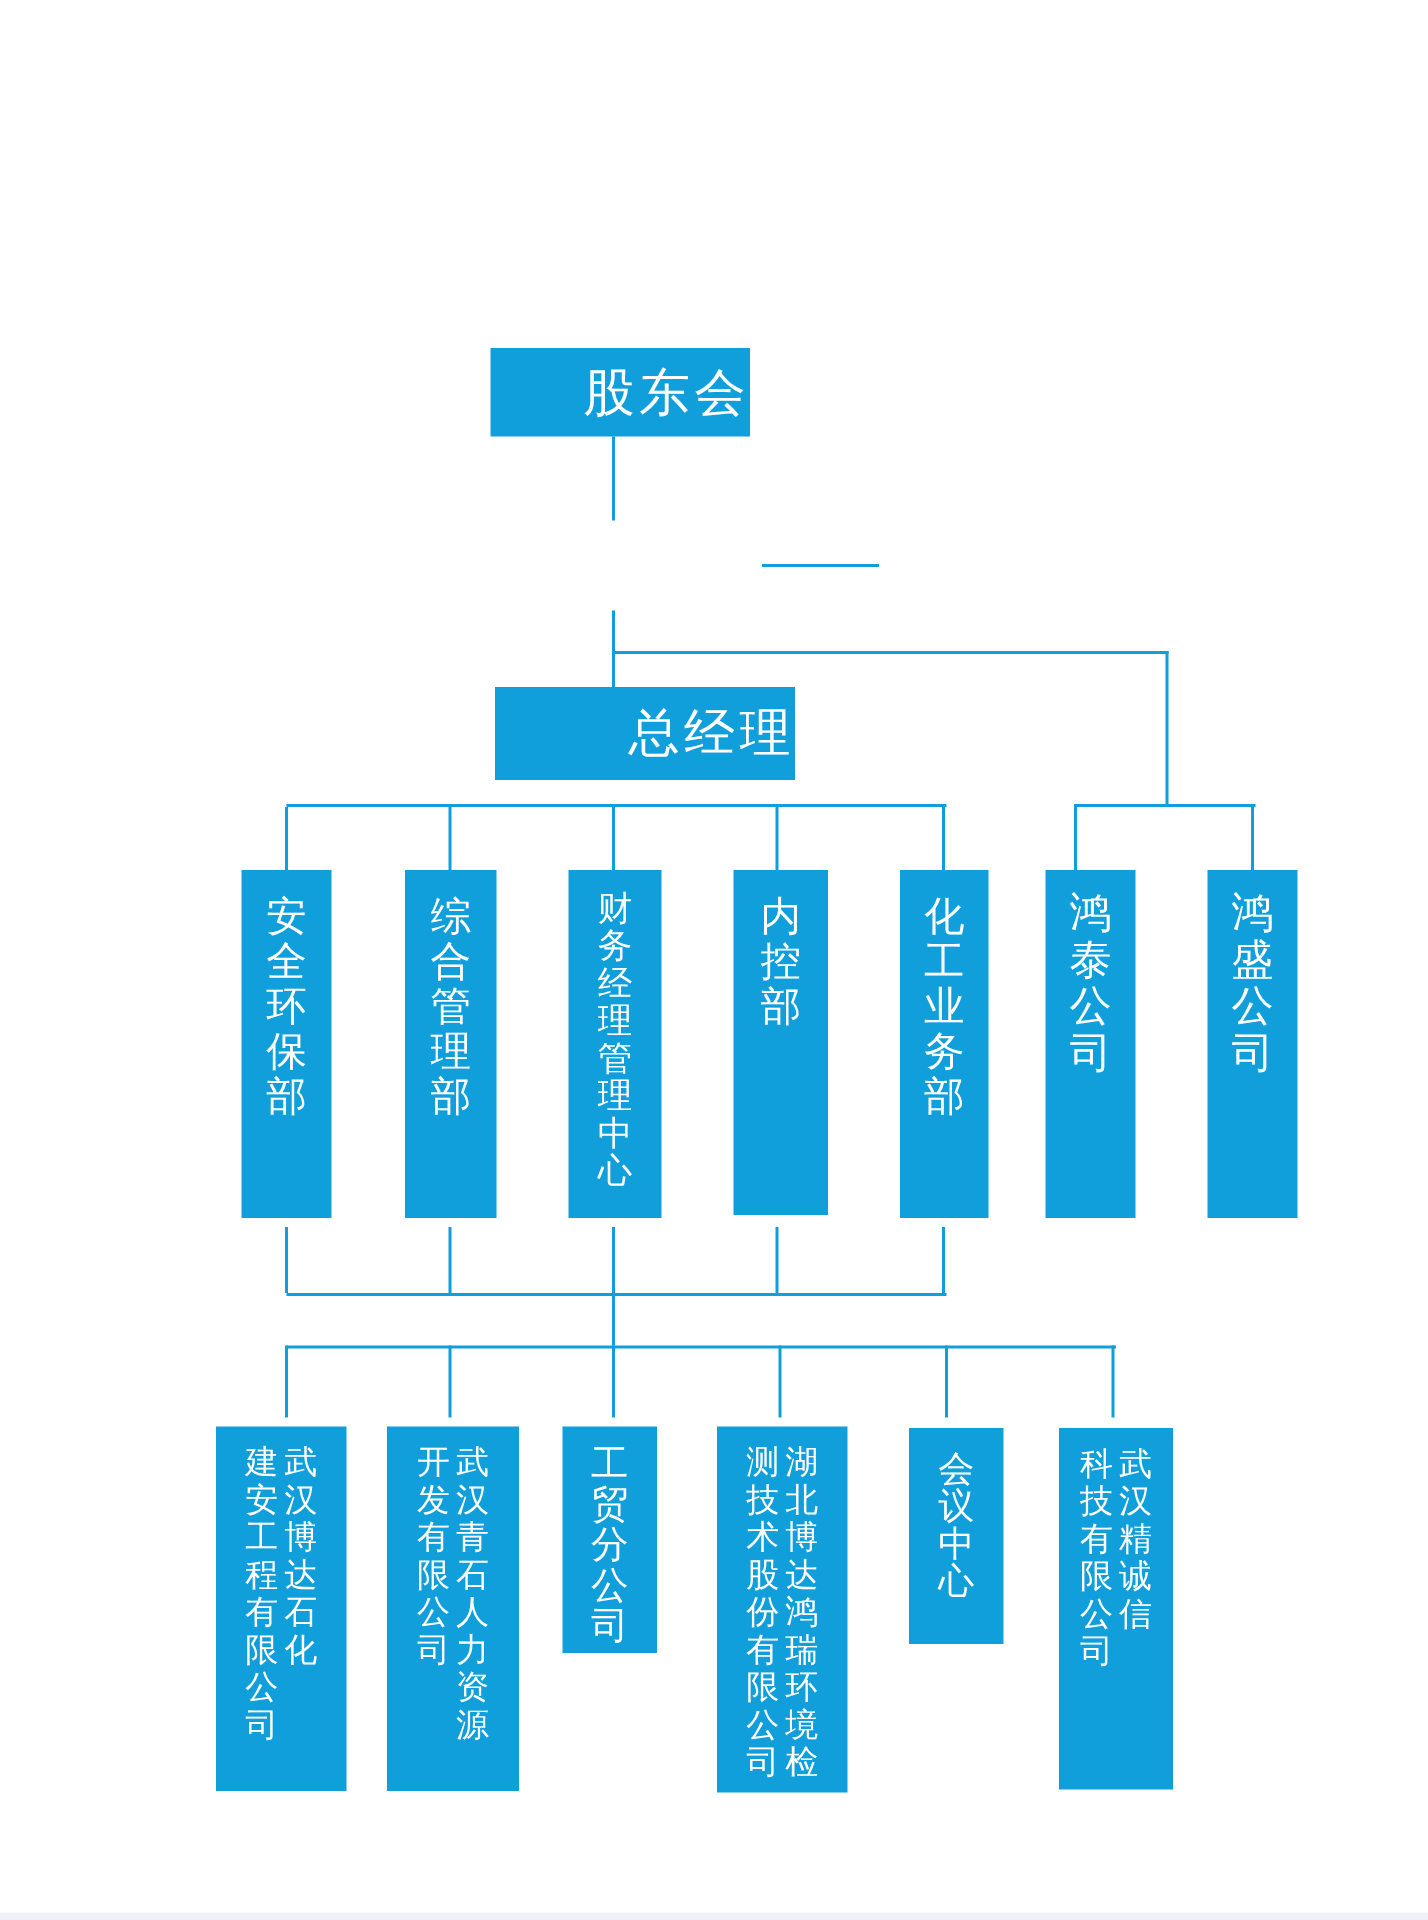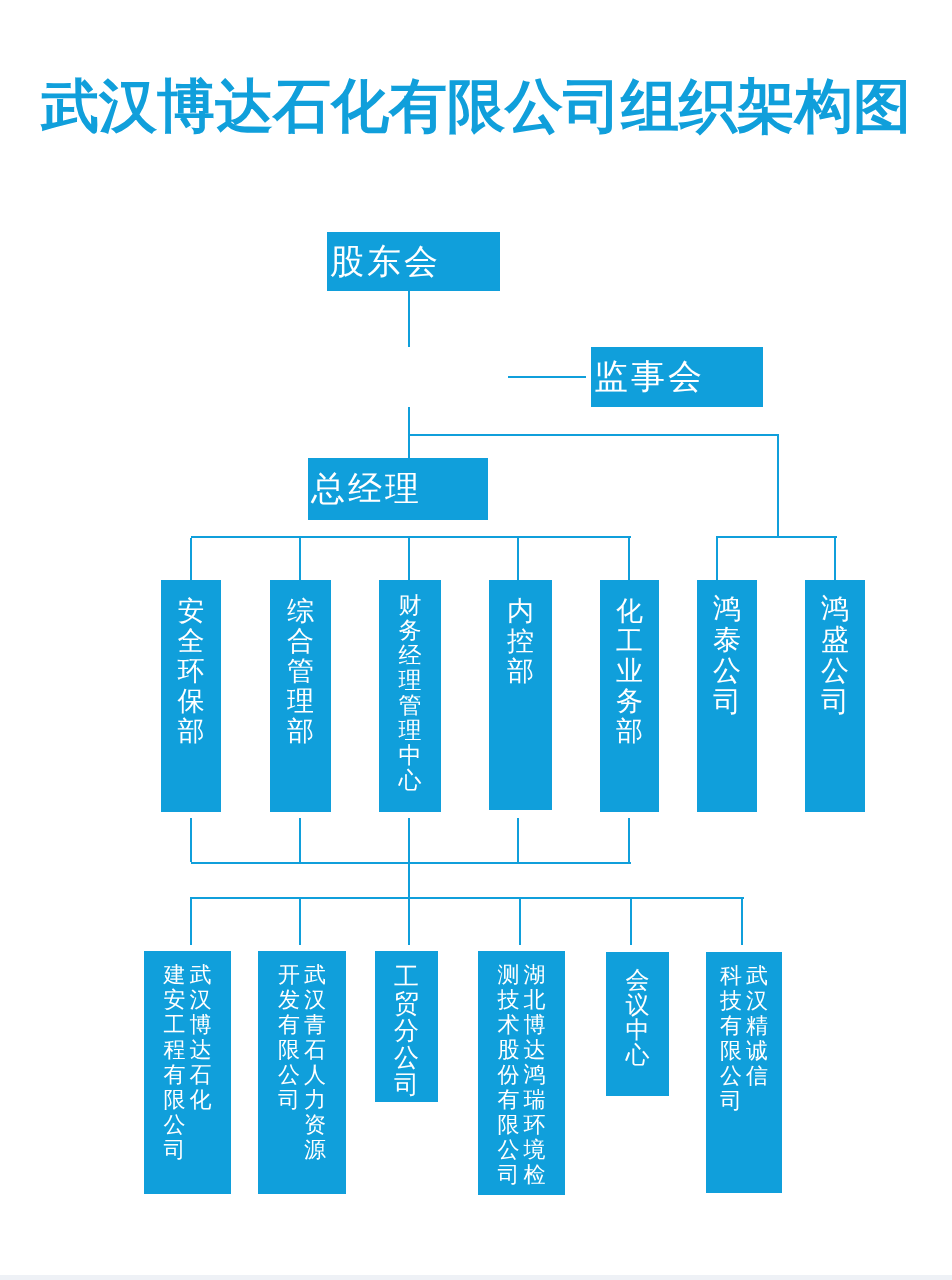--- a/index.html
+++ b/index.html
@@ -11,21 +11,21 @@
     font-family:"Liberation Sans", sans-serif;
   }
   .title {
     position:absolute; left:0; right:0; top:68px;
     text-align:center; font-size:58px; font-weight:bold;
     letter-spacing:0px; color:var(--primary); white-space:nowrap;
   }
   
   .hbox {
     position:absolute; background:var(--primary); color:var(--box-text);
-    display:flex; align-items:center; justify-content:flex-start;
+    display:flex; align-items:center; justify-content:flex-end;
     font-size:34px; letter-spacing:3px; text-indent:3px;
   }
   
   .vbox {
     position:absolute; background:var(--primary); color:var(--box-text);
     display:flex; flex-direction:row-reverse; justify-content:center; gap:4px;
   }
   .vcol { white-space:pre-line; text-align:center; min-width:1em; }
   .dept  .vcol { font-size:27px; line-height:30px; padding-top:16px; }
   .dept.tight .vcol { font-size:23px; line-height:25px; padding-top:13px; }
@@ -37,29 +37,25 @@
   .hline, .vline { position:absolute; background:var(--primary); }
   .hline { height:2px; }
   .vline { width:2px; }
   .footer-strip { position:absolute; left:0; right:0; bottom:0; height:5px; background:#eef1f6; }
 </style>
 </head>
 <body>
 
 <div class="canvas">
 
-  <div class="title">武汉博达石化有限公司组织架构图</div>
 
   <div class="hbox" style="left:327px; top:232px; width:173px; height:59px;">
     <span>股东会</span>
   </div>
-  <div class="hbox" style="left:591px; top:347px; width:172px; height:60px;">
-    <span>监事会</span>
-  </div>
-  <div class="hbox" style="left:308px; top:458px; width:180px; height:62px;">
+  <div class="hbox" style="left:330px; top:458px; width:200px; height:62px;">
     <span>总经理</span>
   </div>
 
   <div class="vbox dept" style="left:161px; top:580px; width:60px; height:232px;">
     <span class="vcol">安
 全
 环
 保
 部</span>
   </div>

